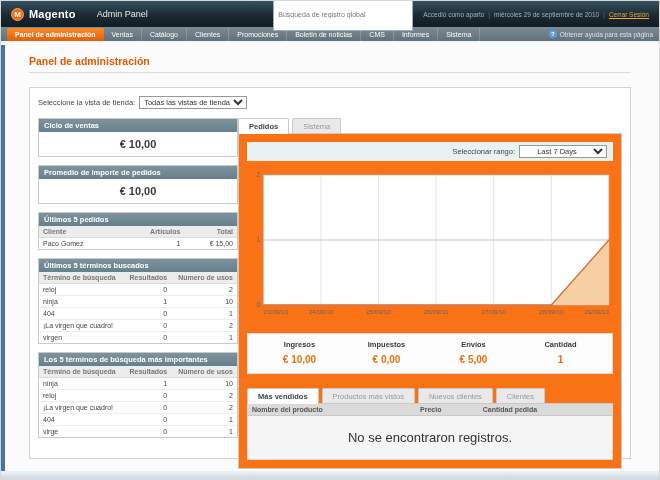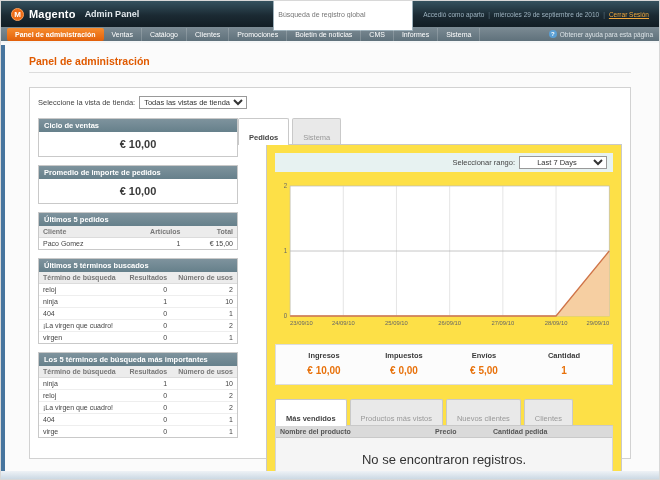--- a/index.html
+++ b/index.html
@@ -5,21 +5,21 @@
   * { box-sizing: border-box; margin: 0; padding: 0; }
   html,body { width:660px; height:480px; }
   body { font-family:"Liberation Sans", sans-serif; background:#e9e9e9; }
   .viewport { position:relative; width:660px; height:480px; background:#fbfbfb; overflow:hidden; border:1px solid #d8d8d8; }
 
   
   .topbar { height:26px; background:linear-gradient(180deg,#35525f 0%,#1b2a33 55%,#121d24 100%); display:flex; align-items:center; padding:0 10px; }
   .logo { display:flex; align-items:center; gap:5px; }
   .logo-icon { width:13px; height:13px; border-radius:50%; background:#ef6b15; color:#fff; font-size:8px; font-weight:bold; display:flex; align-items:center; justify-content:center; border:1px solid #f9a05c; }
   .brand { color:#fff; font-size:11px; font-weight:bold; letter-spacing:.2px; }
-  .brand-suffix { color:#e3e9ed; font-size:9px; font-weight:bold; margin-left:4px; }
+  .brand-suffix { color:#e3e9ed; font-size:9px; font-weight:normal; margin-left:16px; }
   .global-search { margin-left:auto; width:140px; height:13px; font-size:7px; color:#777; border:1px solid #9db0ba; padding:16px 4px; background:#fff; font-family:"Liberation Sans",sans-serif; }
   .session { display:flex; align-items:center; gap:4px; margin-left:10px; font-size:6.5px; color:#9db3c0; white-space:nowrap; }
   .session .sep { color:#5c7280; }
   .logout { color:#f2a93c; text-decoration:underline; cursor:pointer; }
 
   
   .mainnav { height:16px; background:linear-gradient(180deg,#7c8b94 0%,#5f717b 100%); display:flex; align-items:center; padding:0 6px; border-bottom:2px solid #f4f6f7; }
   .mainnav ul { list-style:none; display:flex; align-items:center; height:100%; }
   .mainnav li { font-size:7px; color:#fff; padding:3px 8px; border-right:1px solid rgba(255,255,255,.18); cursor:pointer; white-space:nowrap; }
   .mainnav li.active { background:linear-gradient(180deg,#f78c2e 0%,#e2600a 100%); border-radius:2px; border-right:none; font-weight:bold; }
@@ -46,23 +46,23 @@
   .box-head { background:linear-gradient(180deg,#7e939d 0%,#66808b 100%); color:#fff; font-size:7.5px; font-weight:bold; padding:2px 5px; }
   .box-value { text-align:center; font-size:11px; font-weight:bold; color:#3a3a3a; padding:6px 0; }
   table { width:100%; border-collapse:collapse; font-size:7px; color:#444; }
   thead th { background:#ececec; color:#777; font-weight:bold; text-align:left; padding:2px 4px; border-bottom:1px solid #dcdcdc; }
   td { padding:2px 4px; border-top:1px solid #eee; }
   th.num, td.num { text-align:right; }
   td.empty-cell { background:#f5f5f5; text-align:center; padding:14px 4px; font-size:13px; color:#333; }
 
   
   .tab-row { display:flex; border-bottom:1px solid #c9c9c9; }
-  .tab { font-size:7.5px; padding:14px 10px 2px; border:1px solid #c9c9c9; border-bottom:none; background:#e9e9e9; color:#999; margin-right:3px; border-radius:2px 2px 0 0; cursor:pointer; white-space:nowrap; }
+  .tab { font-size:7.5px; padding:3px 10px 2px; border:1px solid #c9c9c9; border-bottom:none; background:#e9e9e9; color:#999; margin-right:3px; border-radius:2px 2px 0 0; cursor:pointer; white-space:nowrap; }
   .tab.active { background:#fff; color:#444; font-weight:bold; margin-bottom:-1px; padding-bottom:3px; }
-  .panel { border:1px solid #c9c9c9; border-top:none; background:#fde047; padding:8px;margin-left:28px; }
+  .panel { border:1px solid #c9c9c9; border-top:none; background:#f97316; padding:8px; }
   .range-bar { background:#e7f2f1; padding:3px 6px; display:flex; justify-content:flex-end; align-items:center; gap:4px; font-size:7.5px; color:#444; }
   .range-bar select { width:88px;text-align:center; }
   .chart-wrap { margin-top:8px; }
   .totals { margin-top:10px; border:1px solid #ddd; display:flex; padding:6px 8px; background:#fcfcfc; }
   .total-cell { flex:1; text-align:center; }
   .total-label { display:block; font-size:7.5px; font-weight:bold; color:#3a3a3a; }
   .total-value { font-size:10px; font-weight:bold; color:#e8720c; }
   .grid-tabs { margin-top:14px; }
   .grid-table thead th { background:#dadada; color:#555; border-bottom:1px solid #c9c9c9; }
   .grid-wrap { border:1px solid #d5d5d5; border-top:none; }

